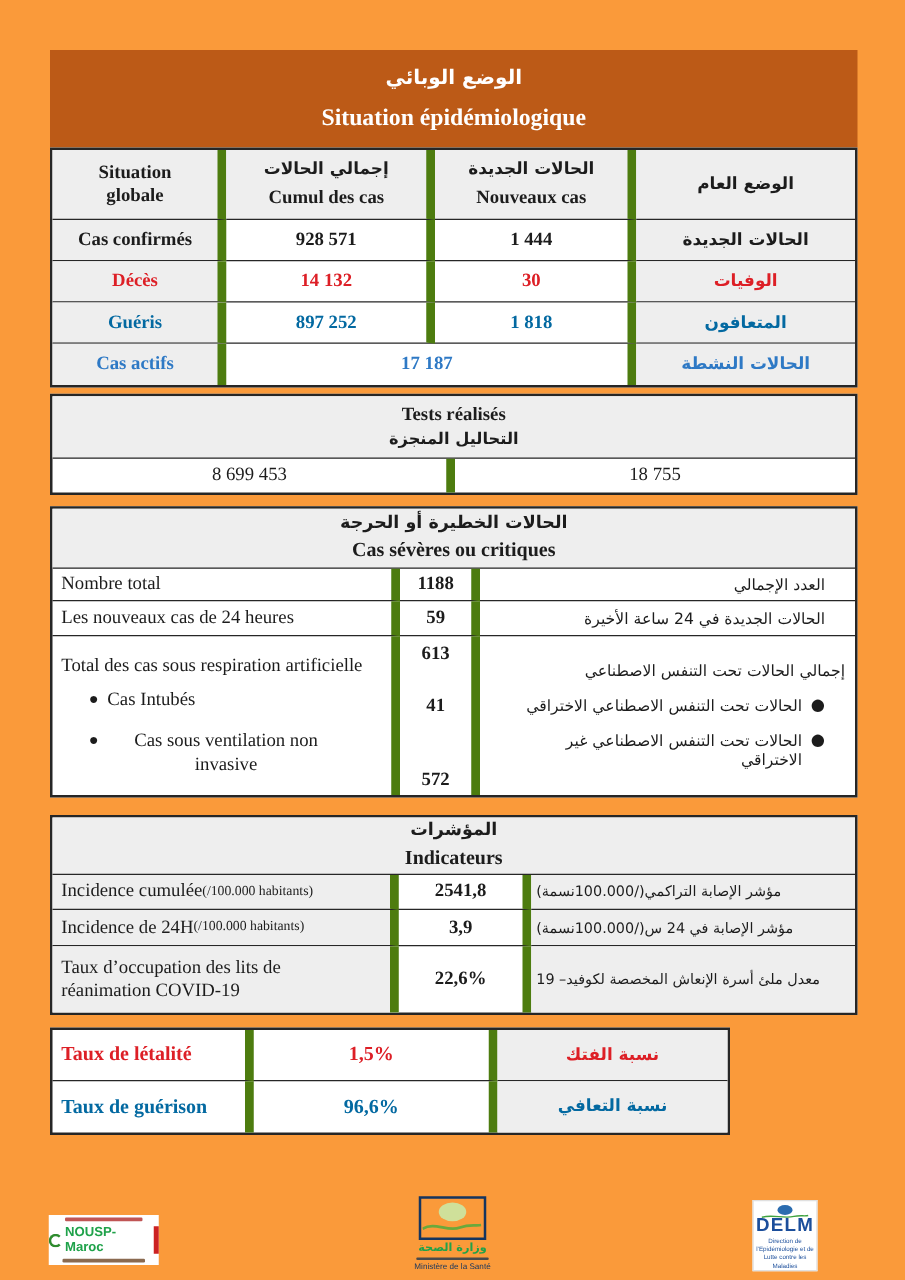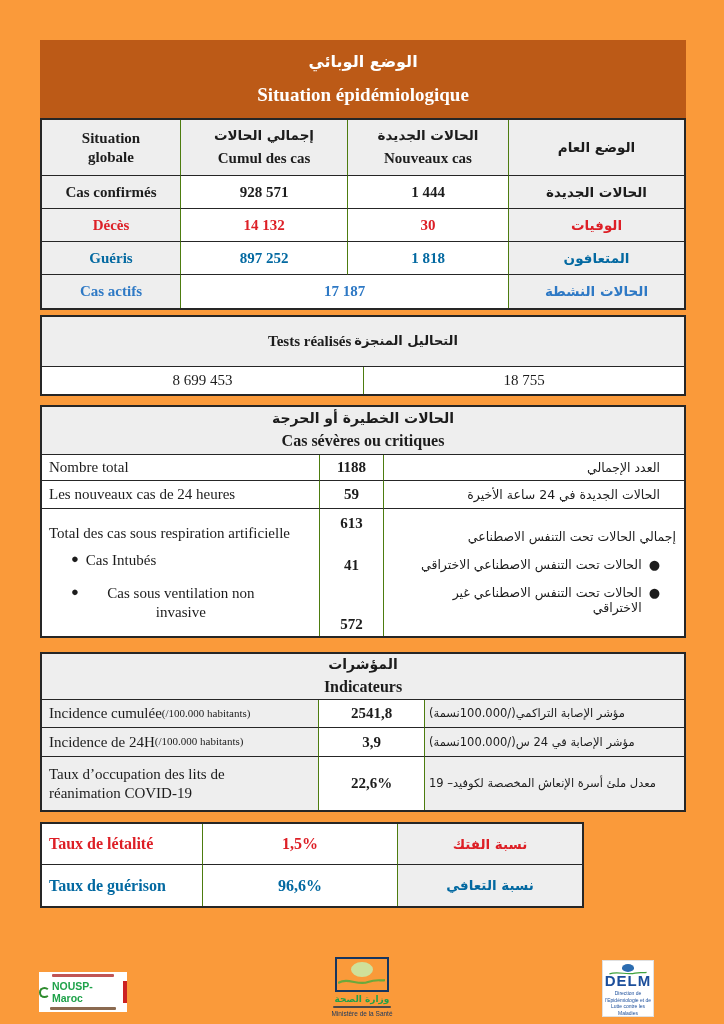--- a/index.html
+++ b/index.html
@@ -18,21 +18,21 @@
     left:40px; top:40px; width:646px; height:78px;
     background:#BC5A17;
     display:flex; flex-direction:column; justify-content:space-evenly; align-items:center;
     color:#fff; text-align:center;
   }
   .band .ar { font-size:16px; font-weight:bold; font-family:"DejaVu Sans", sans-serif; }
   .band .fr { font-size:19px; font-weight:bold; }
 
   
   .tbl { background:#fff; border:2px solid #262626; display:grid; }
-  .c { border-right:1px solid #4d7c0f; border-bottom:1px solid #262626;
+  .c { border-right:7px solid #4d7c0f; border-bottom:1px solid #262626;
        display:flex; align-items:center; justify-content:center;
        text-align:center; padding:1px 4px; line-height:1.25; }
   .c.lr { border-right:none; }
   .c.nb { border-bottom:none; }
   .c.gray { background:#EEEEEE; }
   .c.left { justify-content:flex-start; text-align:left; padding-left:7px; }
   .c.right { justify-content:flex-end; text-align:right; padding-right:24px; }
   .bold { font-weight:bold; }
   .red { color:#DD1F26; }
   .green { color:#0369a1; }
@@ -46,21 +46,21 @@
   .t1 { left:40px; top:118px; width:646px; height:192px;
         grid-template-columns:139px 167px 161px 1fr;
         grid-template-rows:56px 33px 33px 33px 1fr; }
   .t1 .c { font-size:15px; font-weight:bold; }
   .t1 .hdr-ar { font-size:13.5px; }
   .t1 .ar-cell { font-size:13.5px; }
 
   
   .tests { left:40px; top:315px; width:646px; height:81px;
            grid-template-columns:322px 1fr; grid-template-rows:50px 1fr; }
-  .tests .title { flex-direction:row; gap:3px; font-size:15px; }
+  .tests .title { flex-direction:column; gap:3px; font-size:15px; }
   .tests .val { font-size:15px; }
 
   
   .severe { left:40px; top:405px; width:646px; height:233px;
             grid-template-columns:278px 64px 1fr;
             grid-template-rows:48px 26px 28px 1fr; }
   .severe .title { flex-direction:column; gap:3px; }
   .severe .fr { font-size:15px; }
   .severe .val { font-size:15px; font-weight:bold; }
   .severe .ar { font-size:12.5px; }

